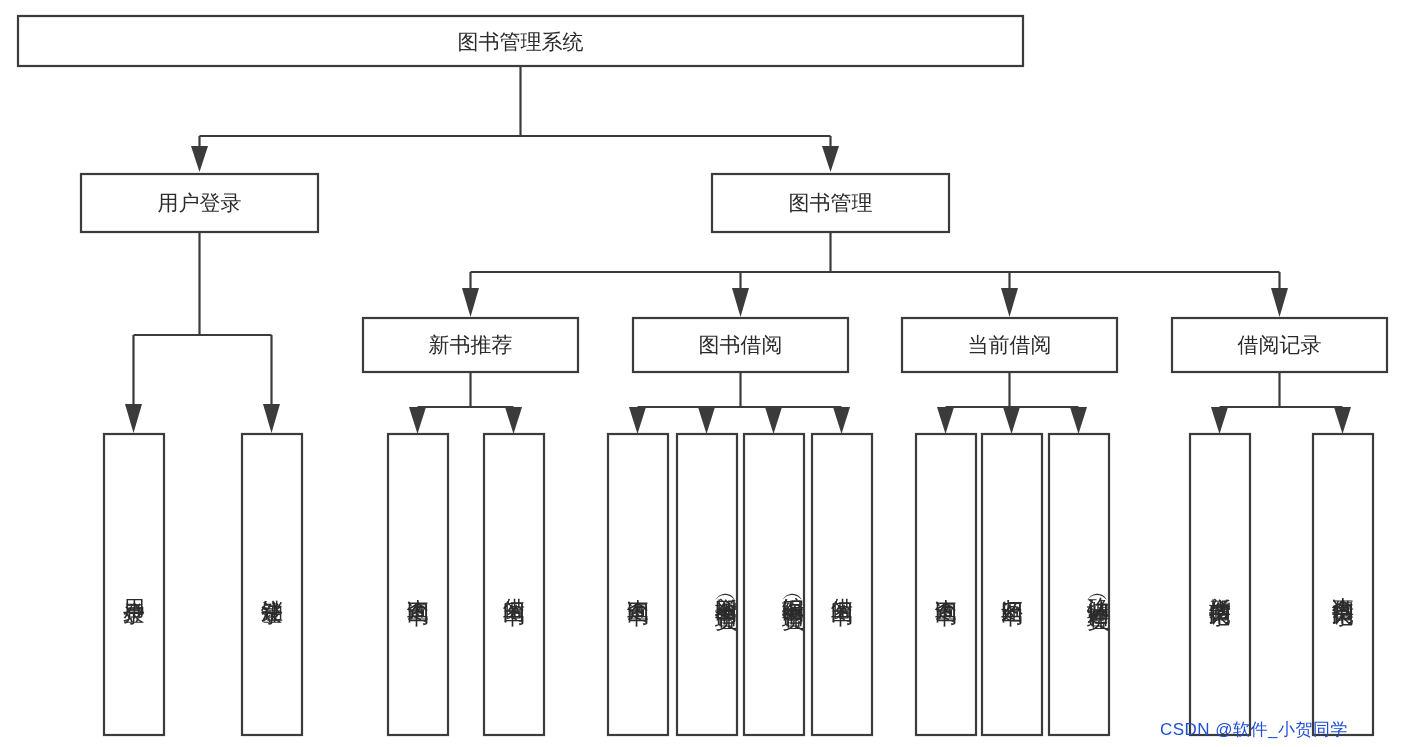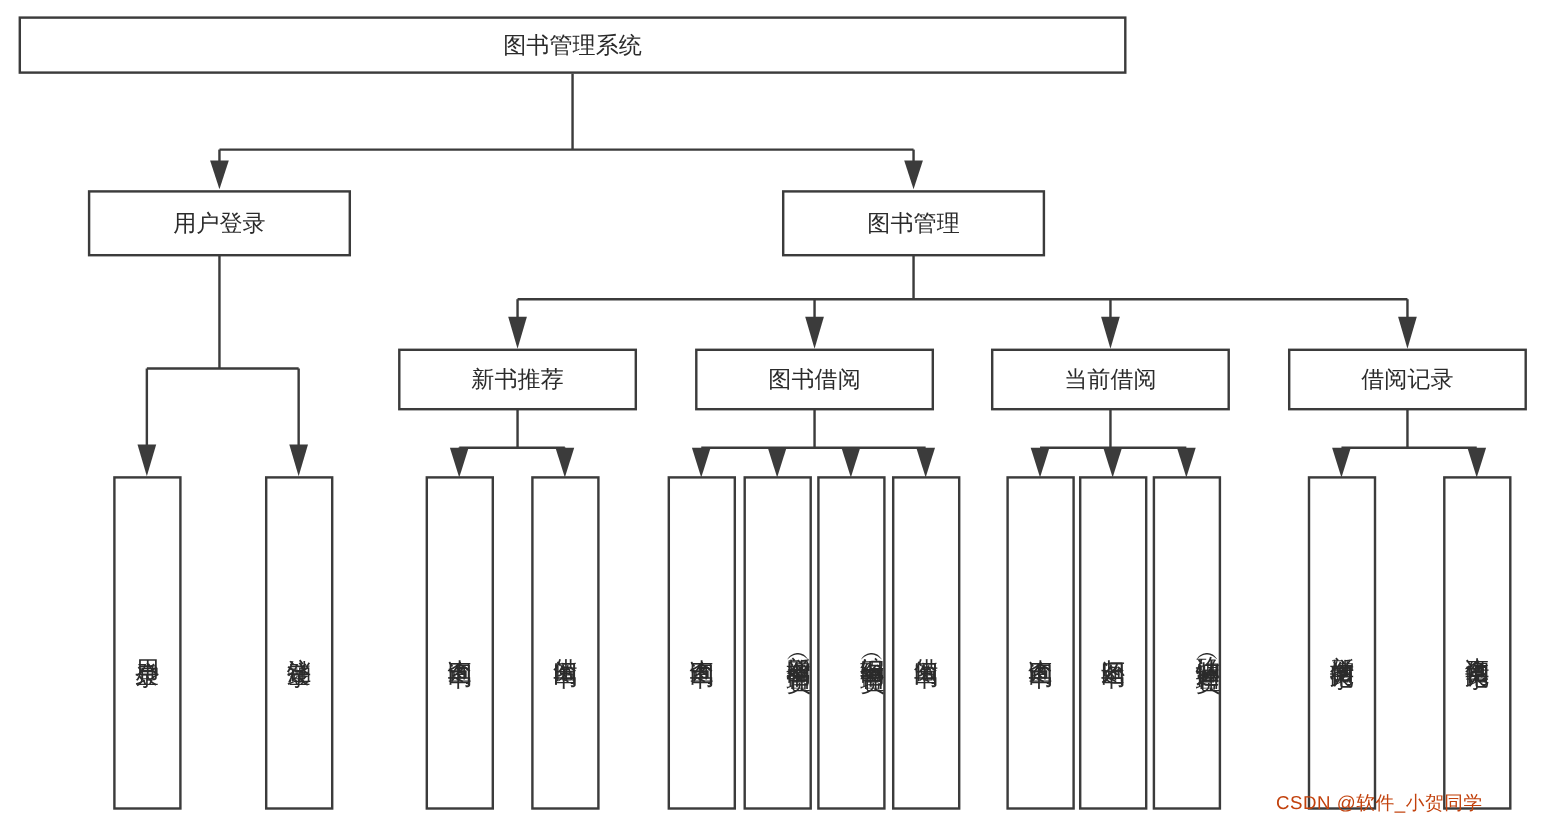--- a/index.html
+++ b/index.html
@@ -63,21 +63,21 @@
     pointer-events: none;
     white-space: nowrap;
   }
   .leaf-label-wrap.centered {
     align-items: center;
   }
   .watermark {
     position: absolute;
     right: 8px;
     bottom: 6px;
-    color: #c2410c;
+    color: #1d4ed8;
     font-size: 17px;
     font-family: "Liberation Sans", "DejaVu Sans", sans-serif;
     letter-spacing: 0.5px;
     white-space: nowrap;
   }
 </style>
 </head>
 <body>
 
 <div id="diagram-root">

